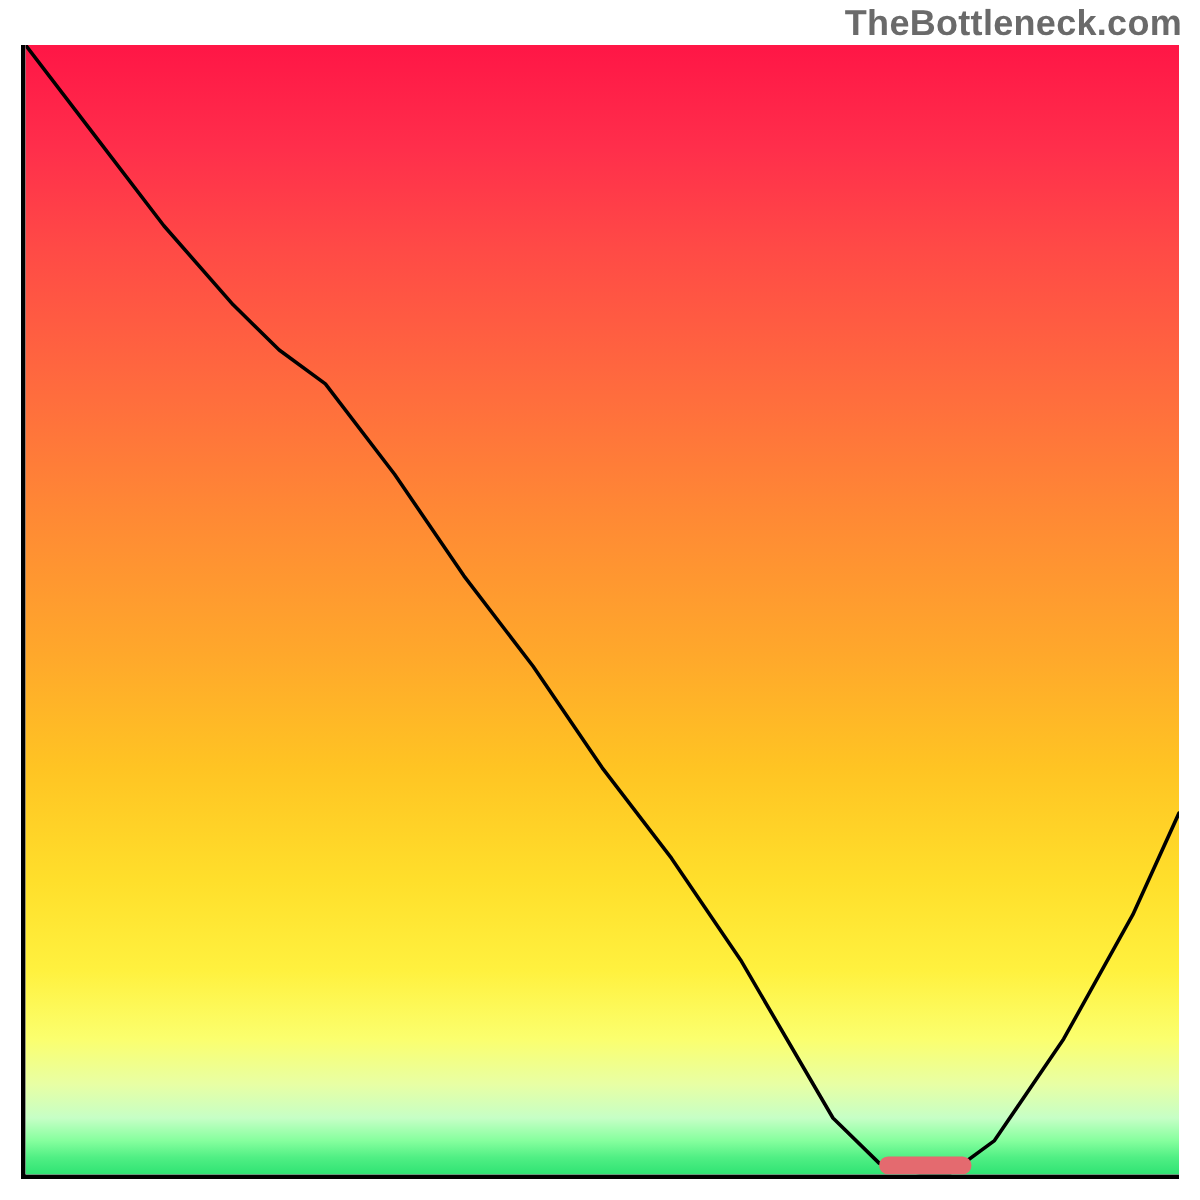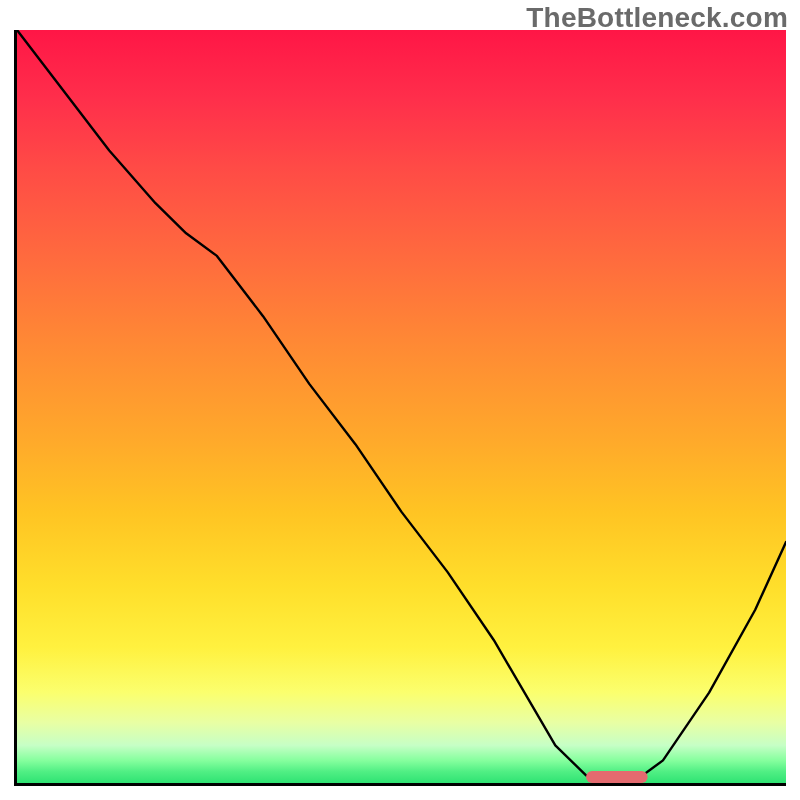--- a/index.html
+++ b/index.html
@@ -12,21 +12,21 @@
   }
   .wrap {
     position: relative;
     width: 800px;
     height: 800px;
   }
   .watermark {
     position: absolute;
     top: 2px;
     right: 12px;
-    font-size: 28px;
+    font-size: 24px;
     font-weight: 600;
     color: #6a6a6a;
     letter-spacing: 0.2px;
     margin-left: 24px;
   }
   .plot {
     position: absolute;
     left: 14px;
     top: 30px;
     width: 772px;

